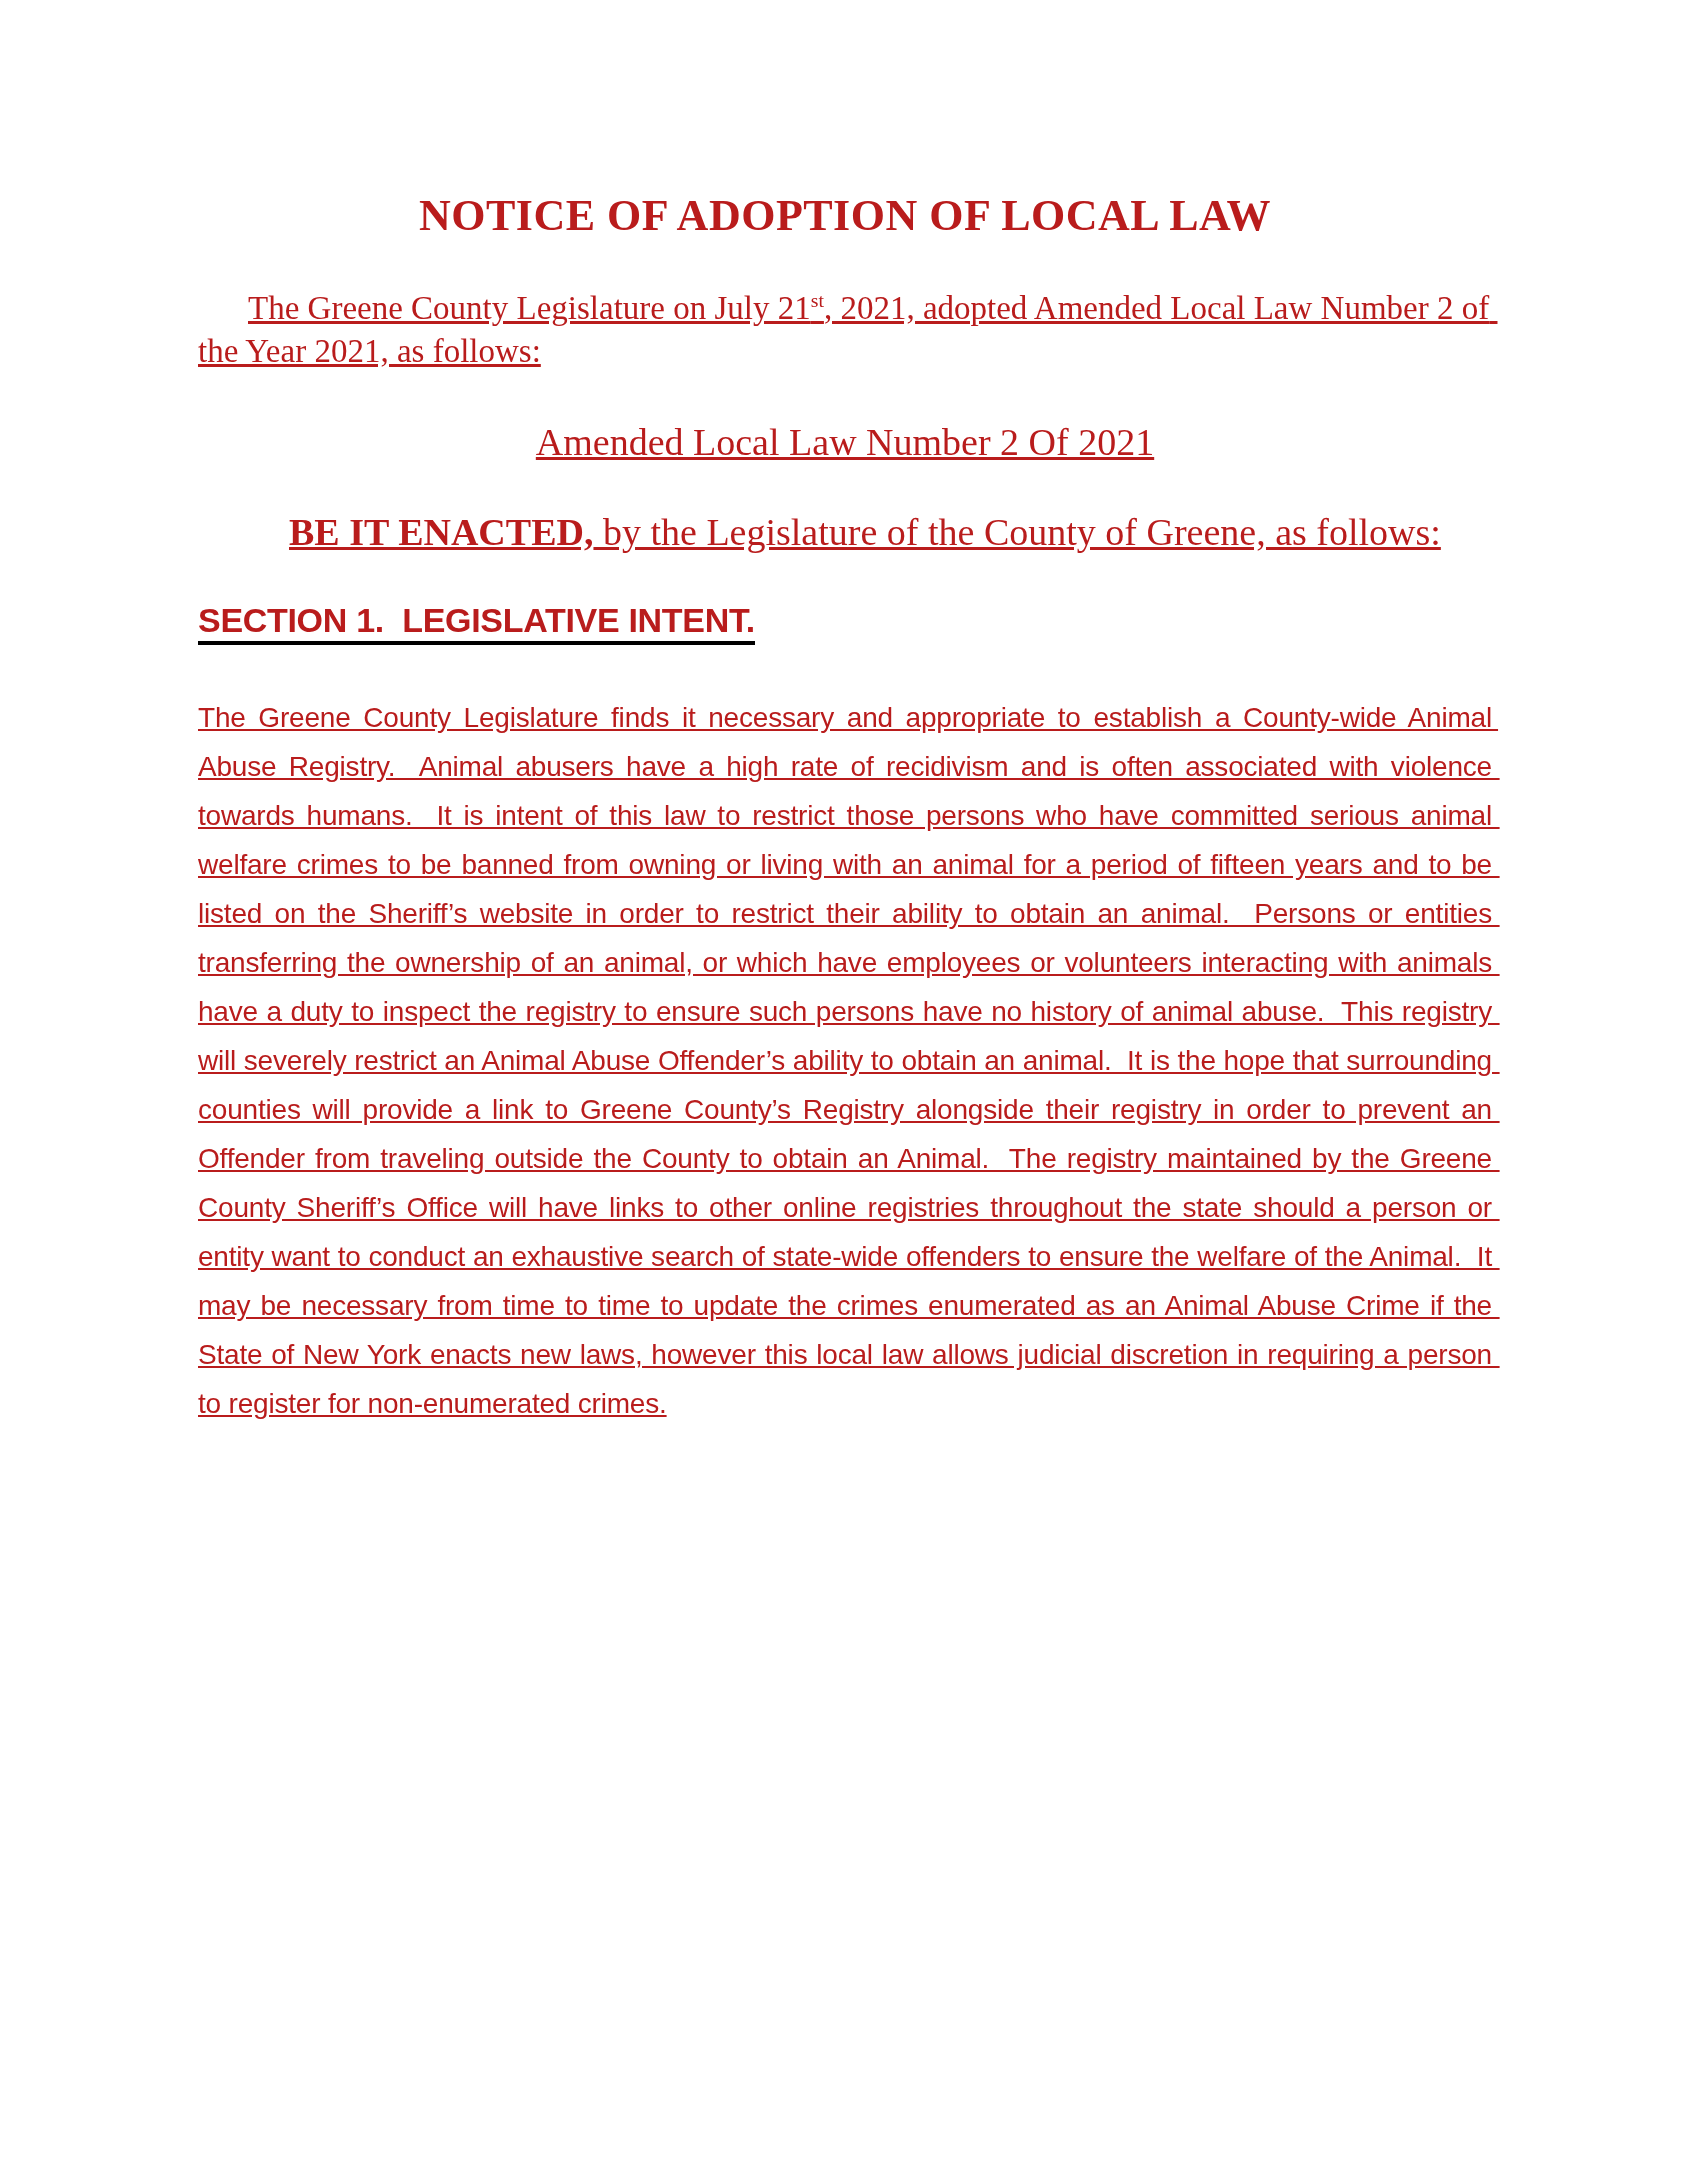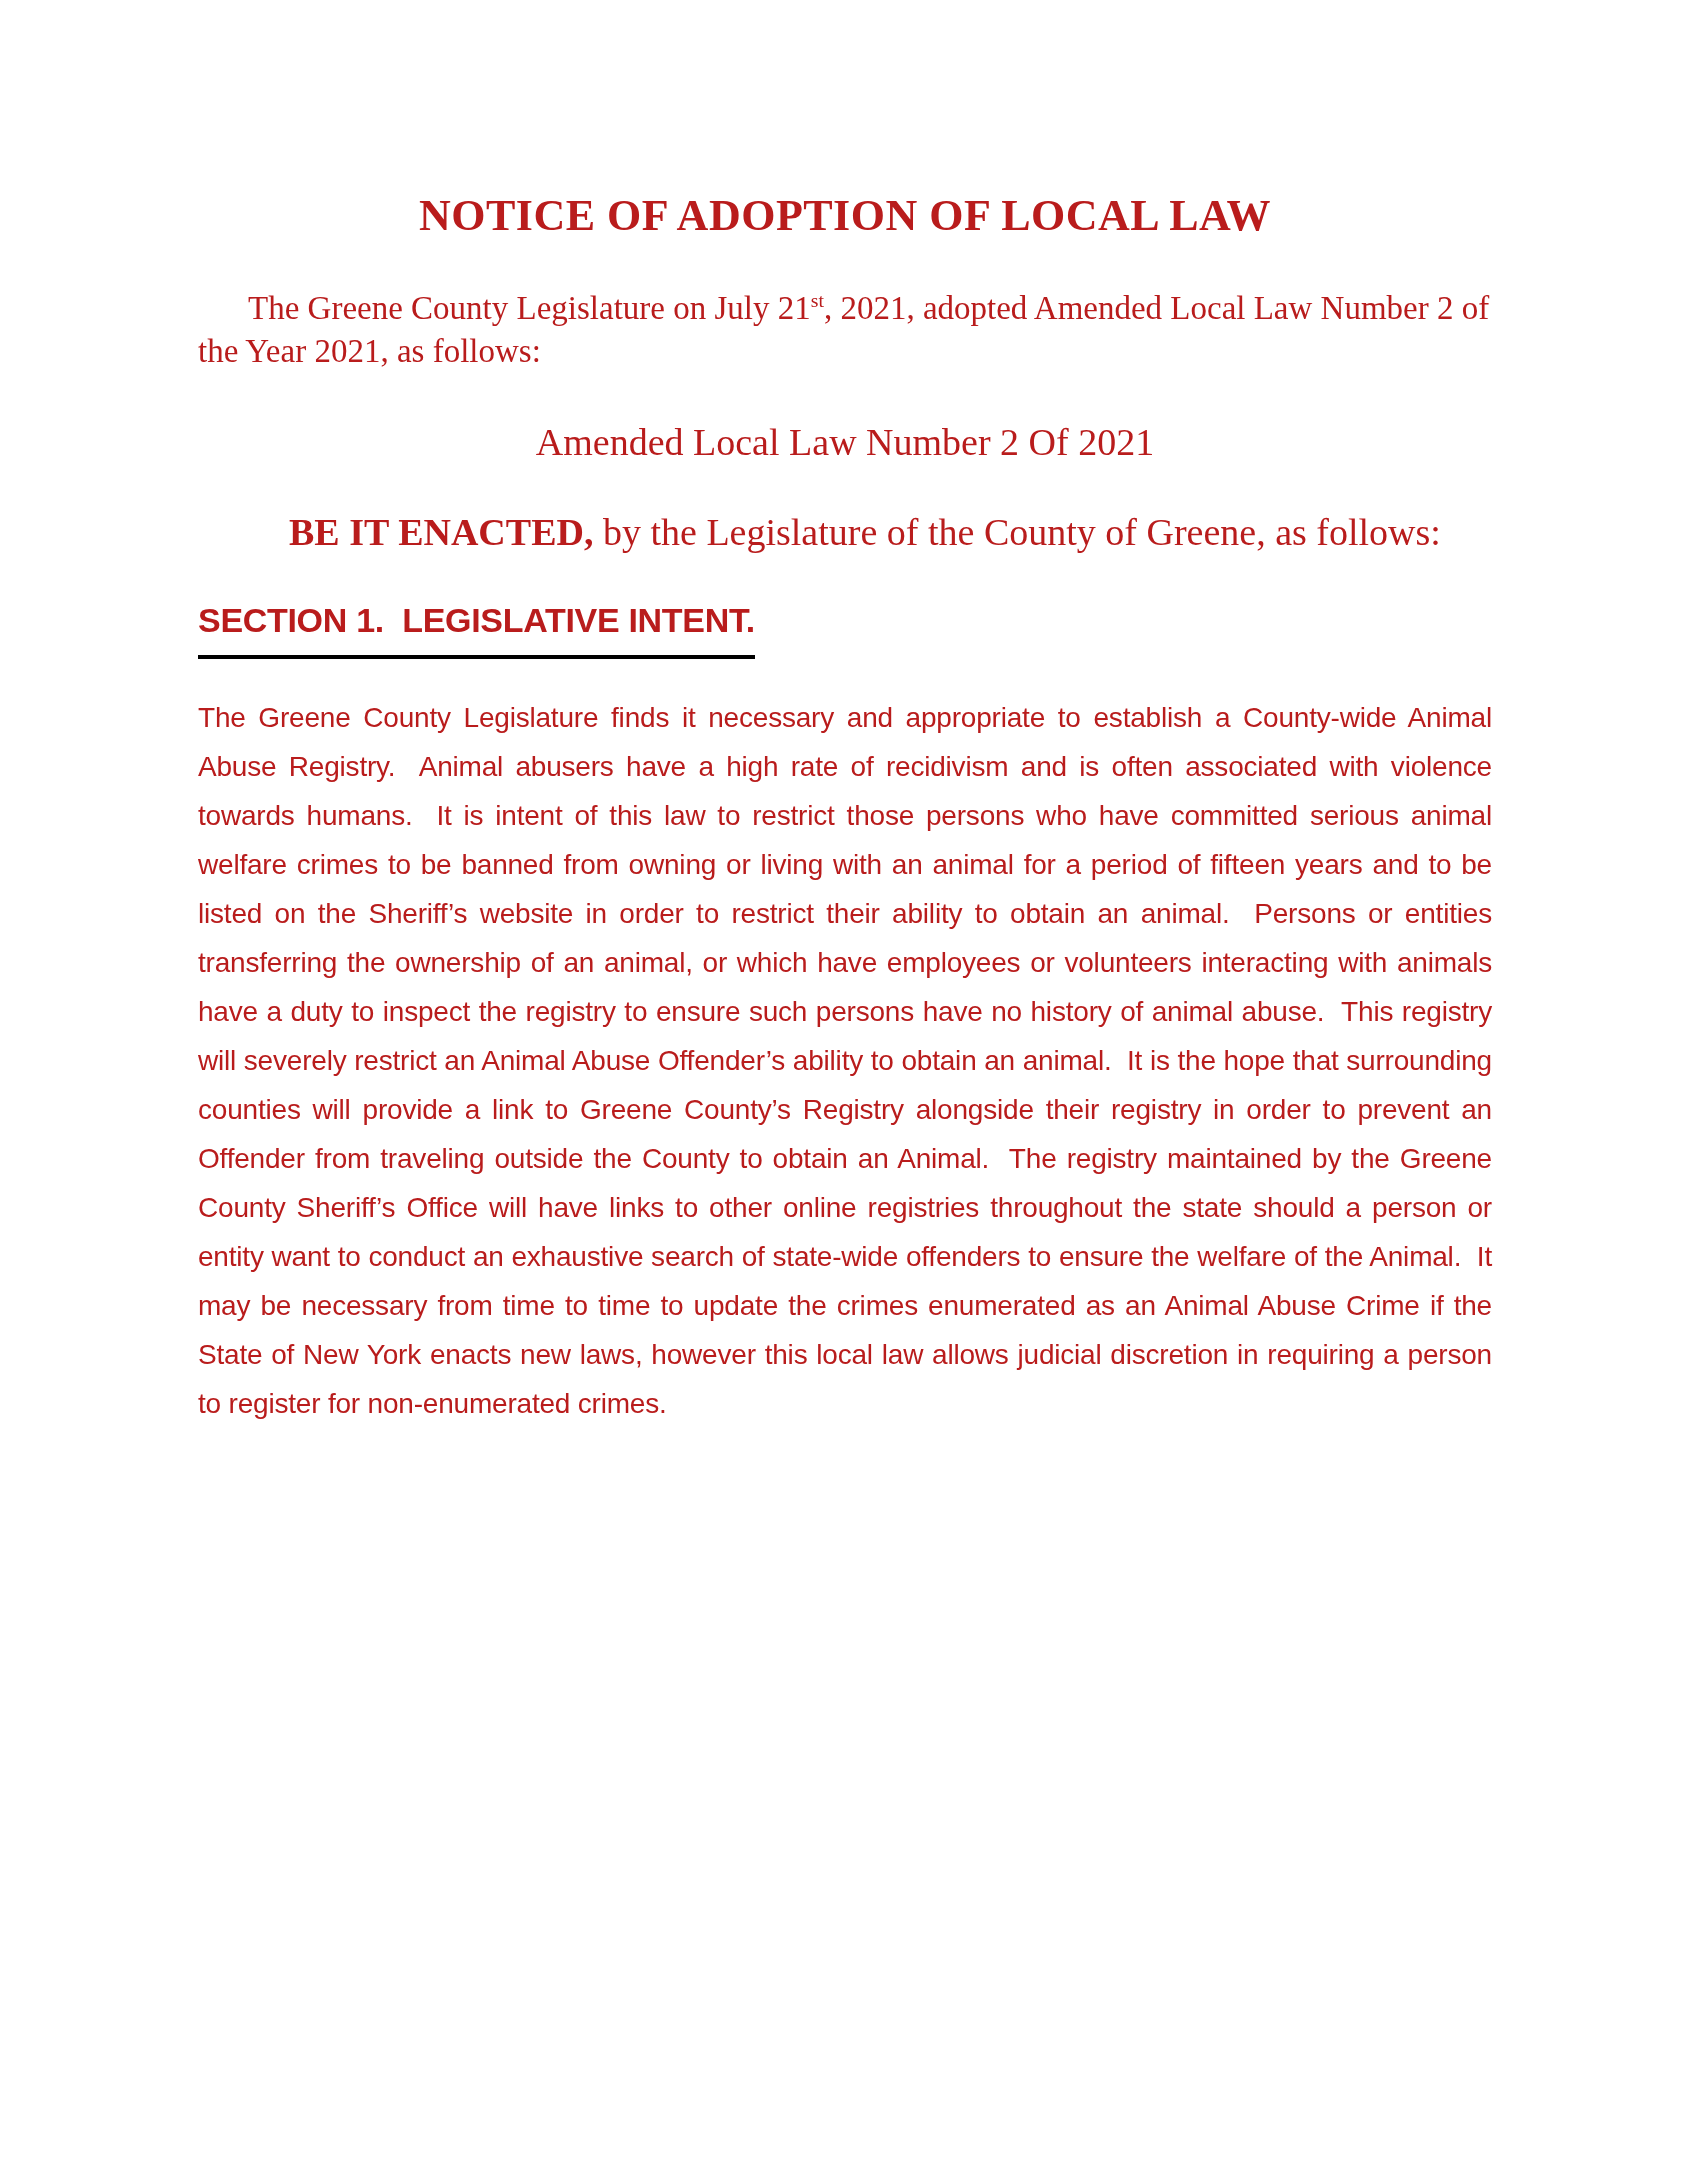--- a/index.html
+++ b/index.html
@@ -20,21 +20,21 @@
   .doc-title {
     margin: 0;
     font-family: "Liberation Serif", serif;
     font-weight: bold;
     font-size: 44px;
     line-height: 55px;
     text-align: center;
     letter-spacing: 0.5px;
     white-space: pre-wrap;
   }
-  p { margin: 0; }
+  p { margin: 0; text-decoration: underline; }
   .serif {
     font-family: "Liberation Serif", serif;
     font-size: 38px;
     line-height: 50px;
     white-space: pre-wrap;
   }
   .intro {
     margin-top: 44px;
     font-size: 33px;
     line-height: 43px;
@@ -63,21 +63,21 @@
     font-family: "Liberation Sans", sans-serif;
     font-weight: bold;
     font-size: 34px;
     line-height: 46px;
     letter-spacing: -0.3px;
     white-space: pre-wrap;
   }
   .section-heading.second { margin-top: 71px; }
   .underlined {
     border-bottom: 4px solid #000;
-    padding-bottom: 16px;
+    padding-bottom: 2px;
   }
   .sans-body {
     font-family: "Liberation Sans", sans-serif;
     font-size: 28px;
     line-height: 49px;
     letter-spacing: -0.2px;
     text-align: justify;
     text-justify: inter-word;
     white-space: pre-wrap;
   }

